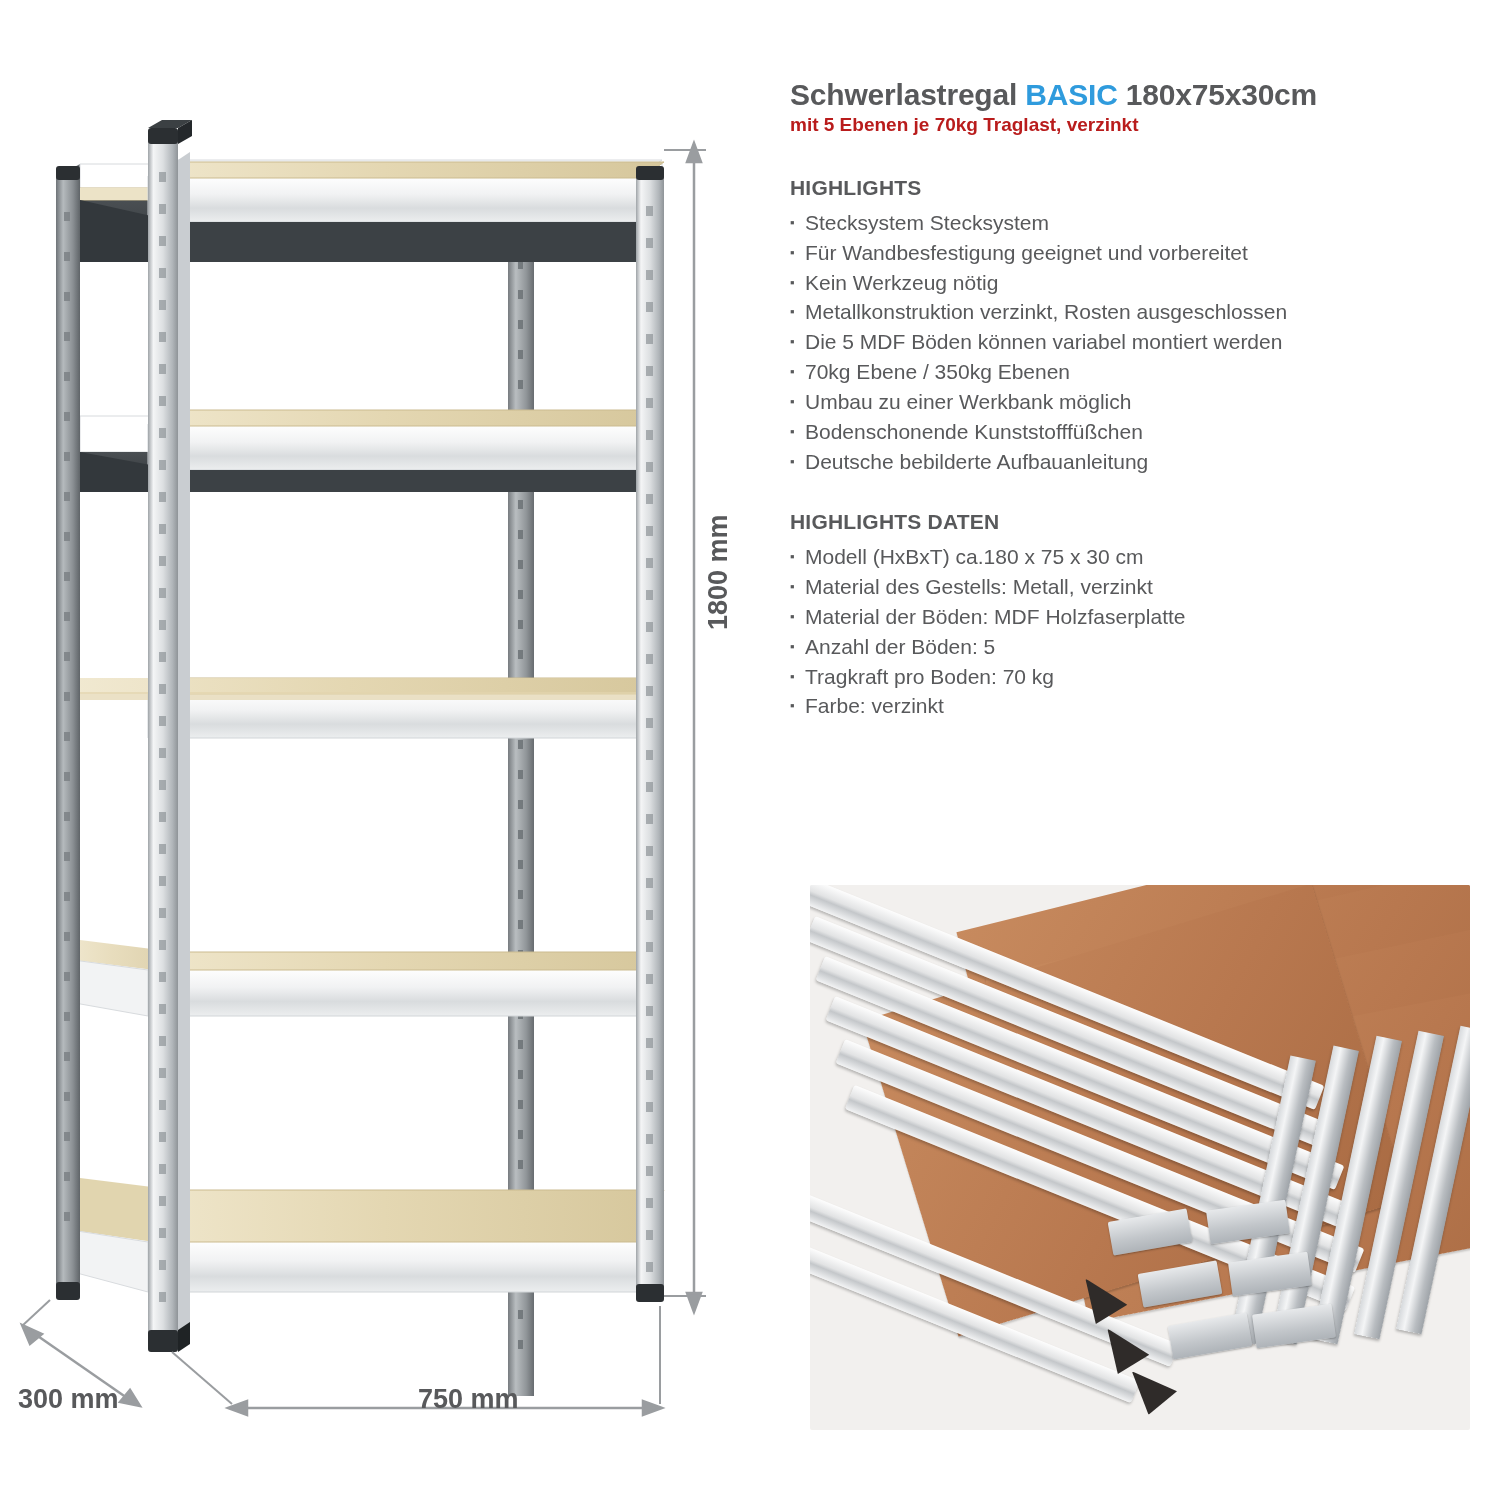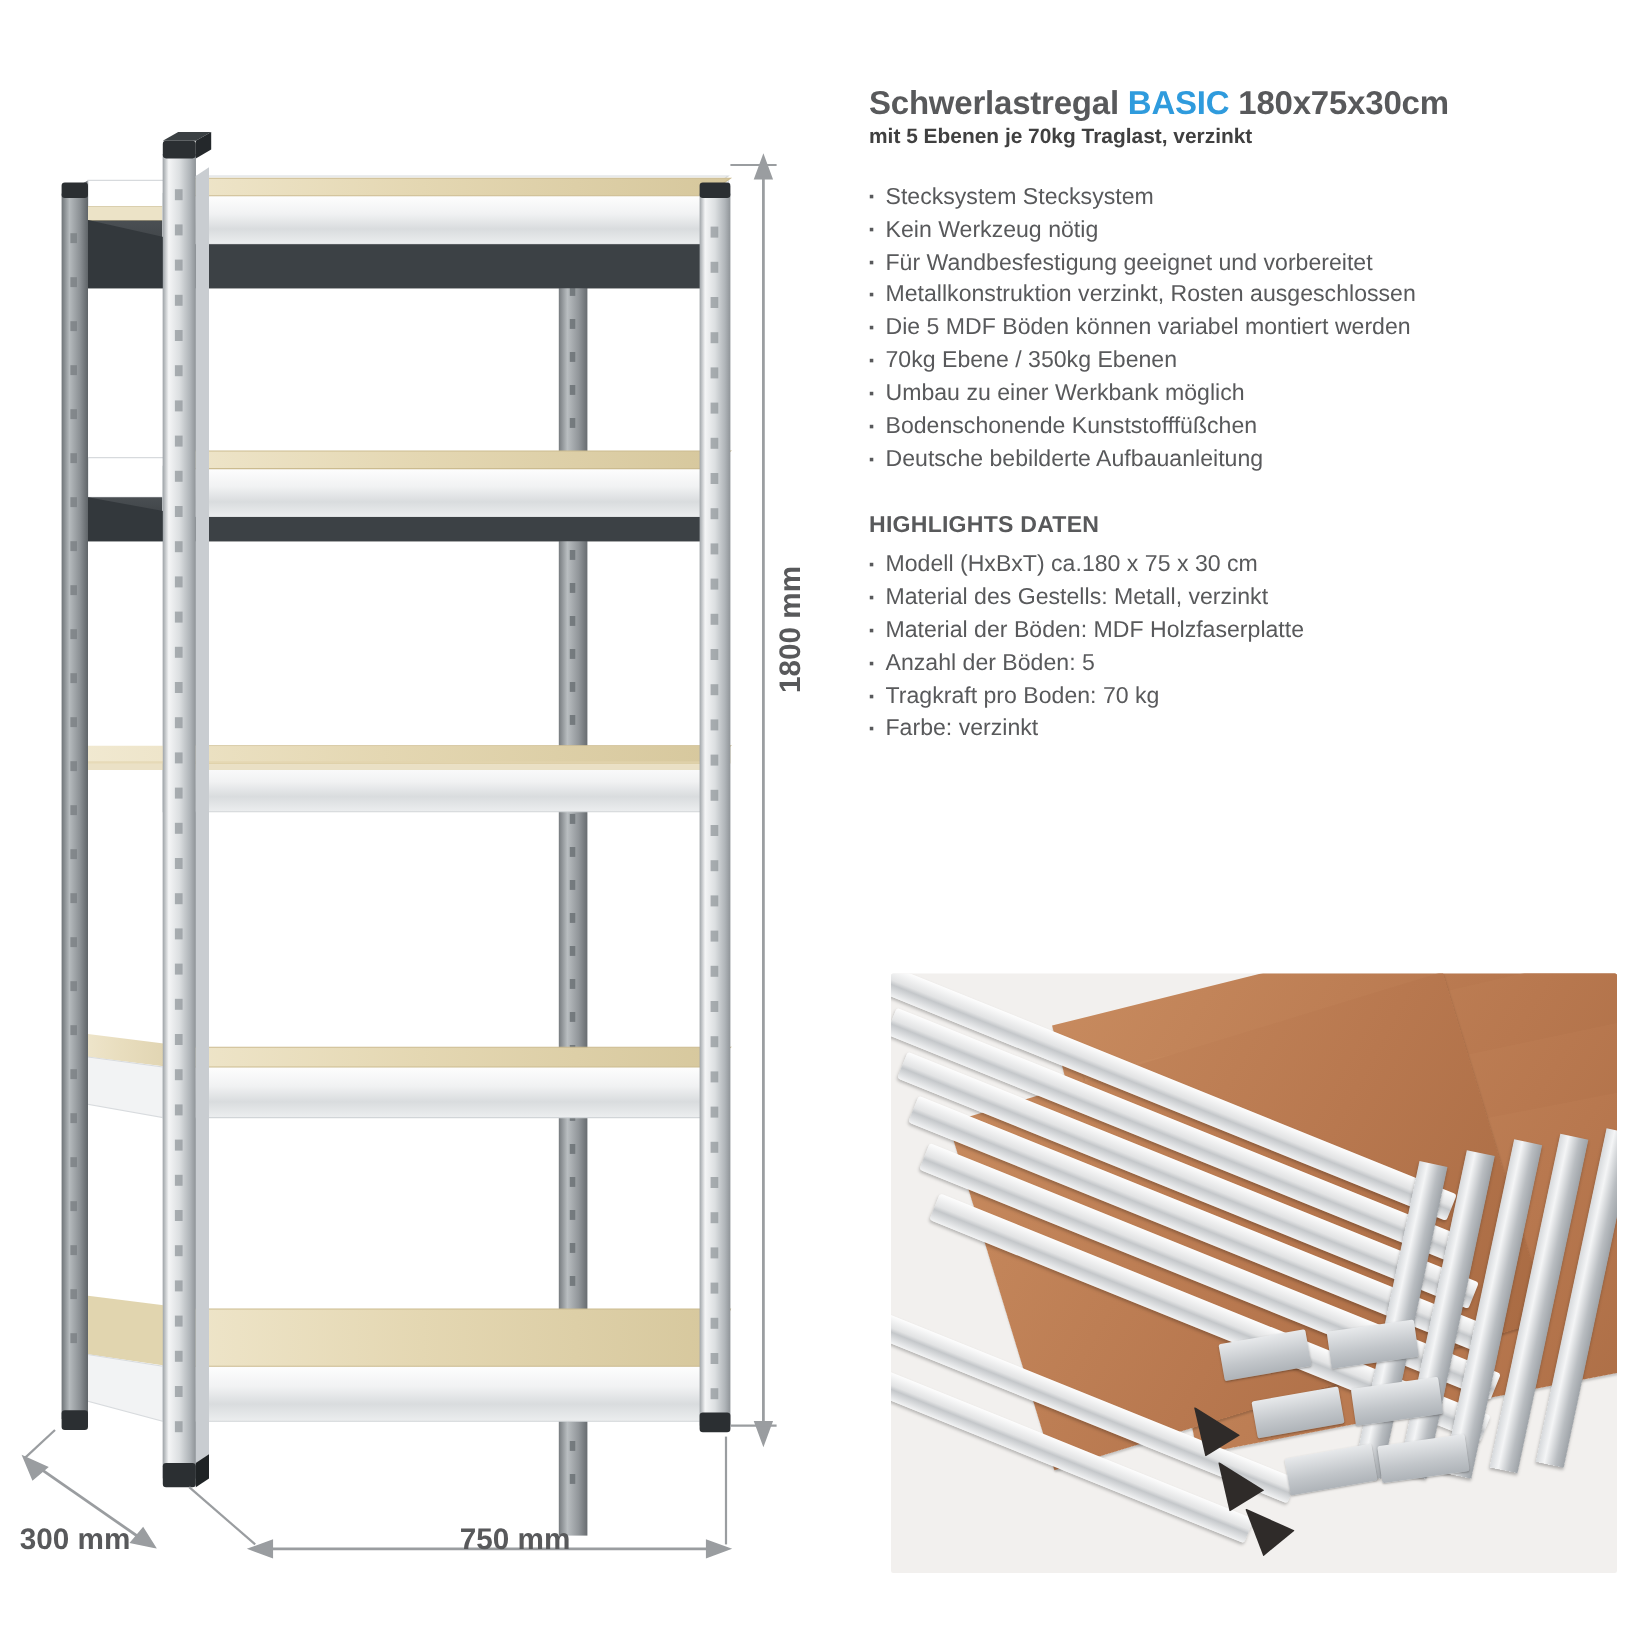--- a/index.html
+++ b/index.html
@@ -46,22 +46,22 @@
     letter-spacing: -0.2px;
     margin: 0 0 2px 0;
     white-space: nowrap;
   }
   .title-line1 .brand {
     color: #2f9bdd;
   }
   .title-line2 {
     font-size: 19px;
     font-weight: bold;
-    color: #404040;
-    margin: 0 0 28px 0;
+    color: #b91c1c;
+    margin: 0 0 40px 0;
   }
 
   .section-heading {
     font-size: 21px;
     font-weight: bold;
     color: #58595b;
     margin: 0 0 8px 0;
     letter-spacing: 0.2px;
   }
 
@@ -542,24 +542,25 @@
 
   <div class="right-panel">
 
     <h1 class="title-line1">
       <span>Schwerlastregal</span>
       <span class="brand">BASIC</span>
       <span>180x75x30cm</span>
     </h1>
     <div class="title-line2">mit 5 Ebenen je 70kg Traglast, verzinkt</div>
 
+    <h2 class="section-heading">HIGHLIGHTS</h2>
     <ul class="bullets">
       <li>Stecksystem Stecksystem</li>
+      <li>Für Wandbesfestigung geeignet und vorbereitet</li>
       <li>Kein Werkzeug nötig</li>
-      <li>Für Wandbesfestigung geeignet und vorbereitet</li>
       <li>Metallkonstruktion verzinkt, Rosten ausgeschlossen</li>
       <li>Die 5 MDF Böden können variabel montiert werden</li>
       <li>70kg Ebene / 350kg Ebenen</li>
       <li>Umbau zu einer Werkbank möglich</li>
       <li>Bodenschonende Kunststofffüßchen</li>
       <li>Deutsche bebilderte Aufbauanleitung</li>
     </ul>
 
     <h2 class="section-heading">HIGHLIGHTS DATEN</h2>
     <ul class="bullets specs">

